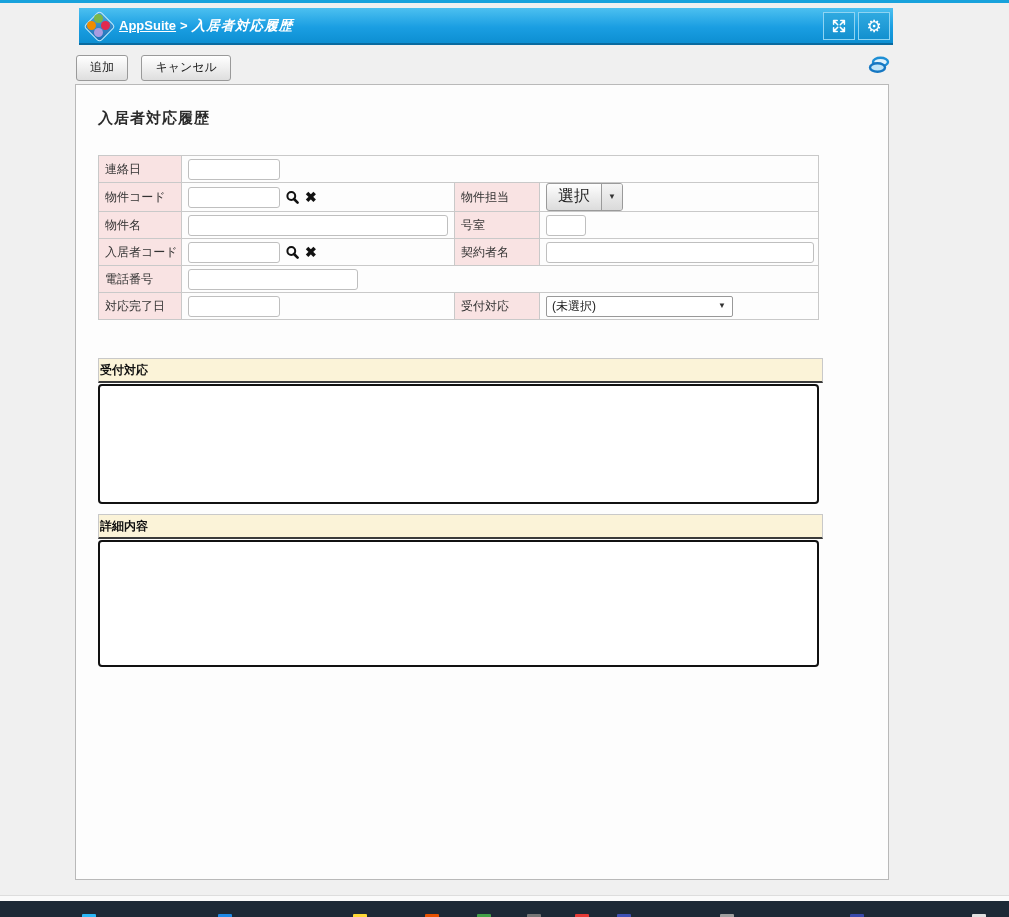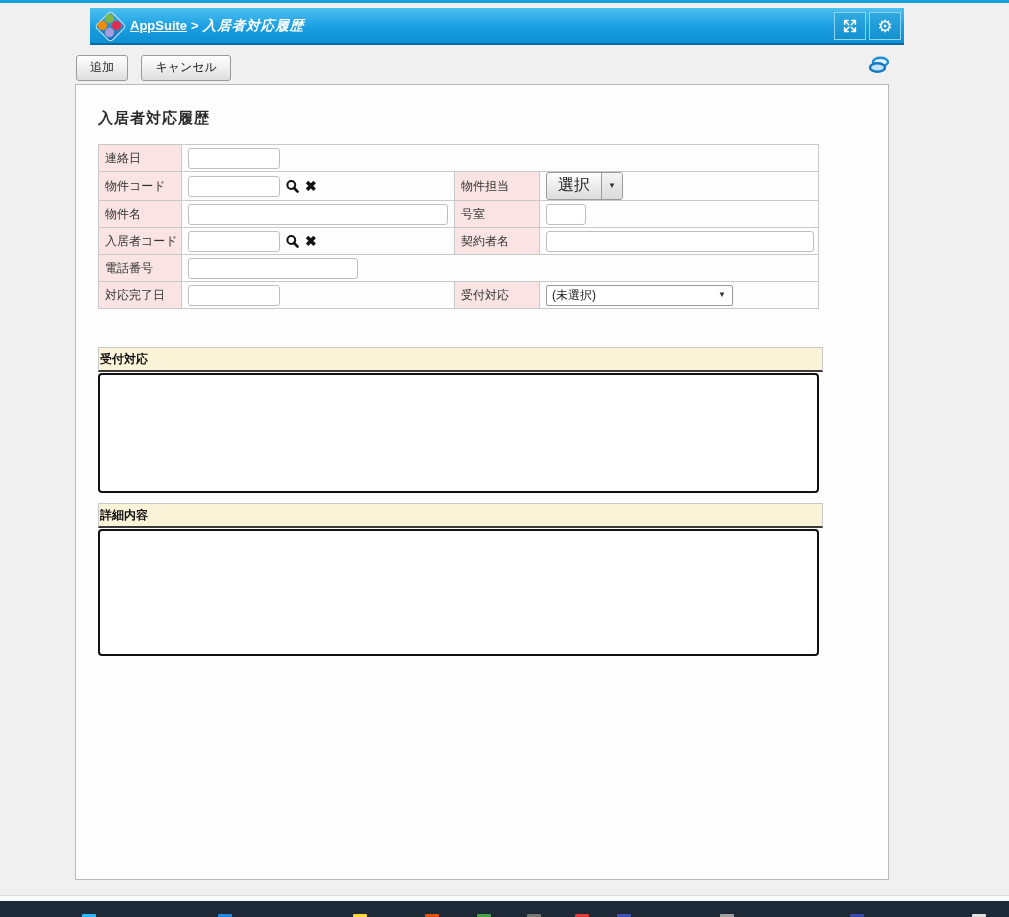--- a/index.html
+++ b/index.html
@@ -9,21 +9,21 @@
     background:#f0f0f0;
     font-family:"Liberation Sans", sans-serif;
     -webkit-font-smoothing:antialiased;
   }
 
   
   .top-strip { position:absolute; left:0; top:0; width:1009px; height:3px; background:#18a2dc; }
 
   
   .app-header {
-    position:absolute; left:90px; top:8px; width:814px; height:35px;
+    position:absolute; left:79px; top:8px; width:814px; height:35px;
     background:linear-gradient(#4cc0f0, #1a9ee2 55%, #0d8fd2);
     border-bottom:2px solid #0a6a9f;
     text-decoration:underline;
   }
   .logo {
     position:absolute; left:5px; top:3px; width:29px; height:29px;
   }
   .logo .diamond {
     position:absolute; left:4px; top:4px; width:21px; height:21px;
     background:linear-gradient(135deg,#4aa6dd,#1c6db4);
@@ -64,21 +64,21 @@
 
   
   .panel {
     position:absolute; left:75px; top:84px; width:812px; height:794px;
     background:#fdfdfd; border:1px solid #b9b9b9;
   }
   .panel-inner { padding:24px 22px; }
   .form-title { font-size:15px; font-weight:bold; color:#2b2b2b; letter-spacing:1px; }
 
   
-  table.fields { border-collapse:collapse; table-layout:fixed; width:720px; margin-top:16px;padding-left:28px; }
+  table.fields { border-collapse:collapse; table-layout:fixed; width:720px; margin-top:27px;padding-left:28px; }
   table.fields td {
     border:1px solid #c9c9c9; height:26px; font-size:12px; color:#333;
     padding:0 0 0 6px; overflow:hidden; white-space:nowrap;
   }
   td.lbl { background:#f9e3e3; border-color:#d4bebe #c9c9c9; }
   .inp {
     height:15px; border:1px solid #bfbfbf; border-radius:3px;
     font-size:12px; padding:2px 4px; vertical-align:middle;
     font-family:"Liberation Sans", sans-serif; background:#fff;
   }

